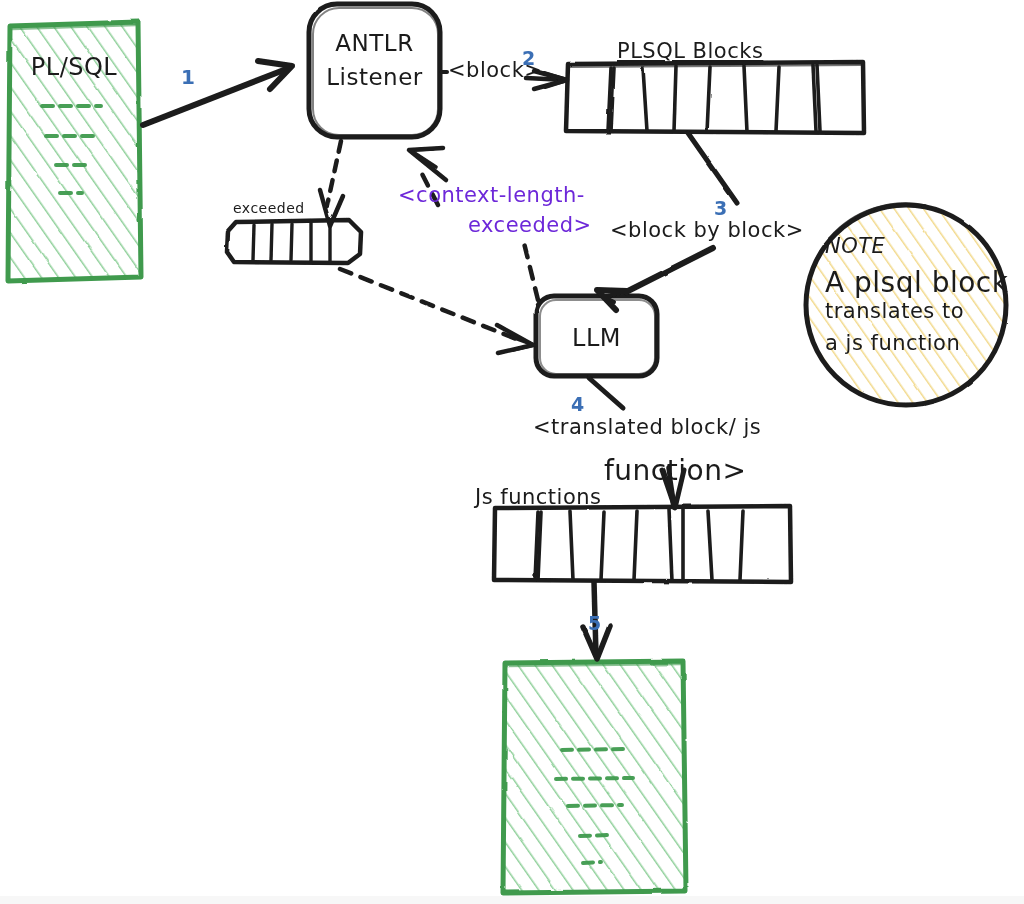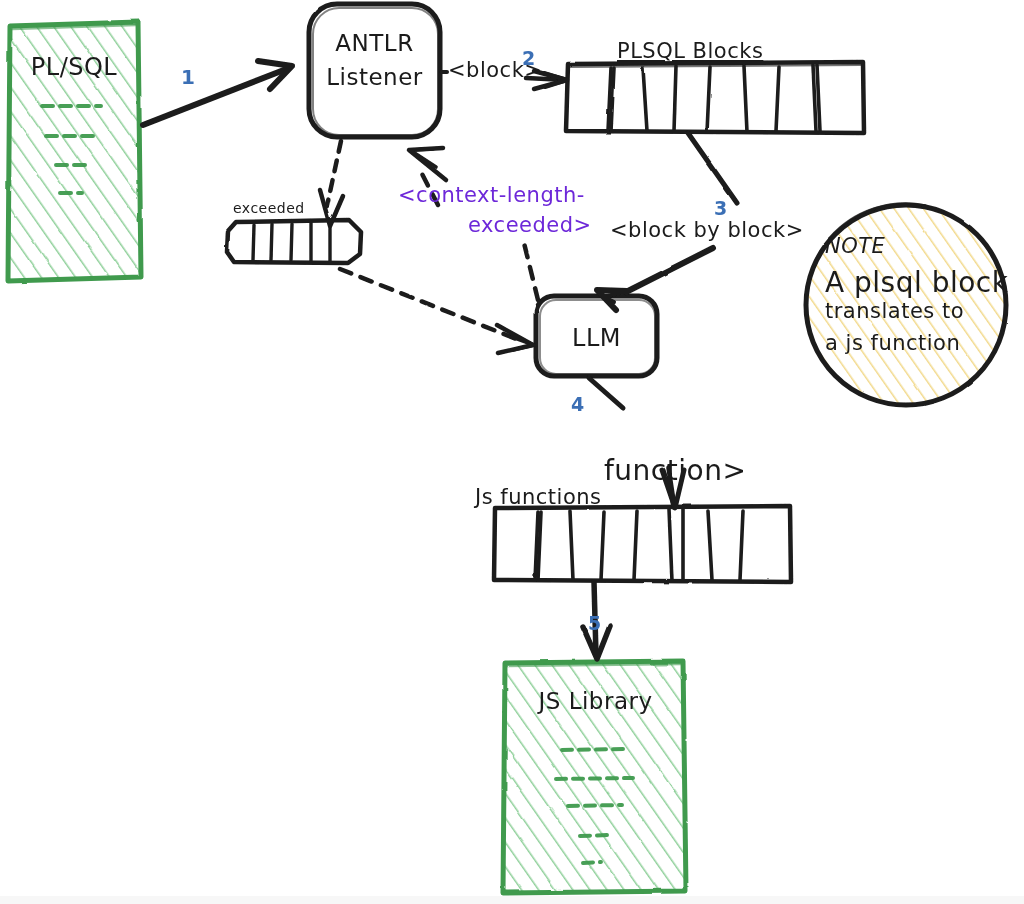--- a/index.html
+++ b/index.html
@@ -199,27 +199,27 @@
 
   <div class="lbl hand red" style="left:398px;top:183px;font-size:21px;">&lt;context-length-</div>
   <div class="lbl hand red" style="left:432px;top:213px;font-size:21px;margin-left:36px;">exceeded&gt;</div>
 
   <div class="lbl hand" style="left:610px;top:218px;font-size:21px;">&lt;block by block&gt;</div>
   <div class="lbl hand num" style="left:714px;top:198px;font-size:19px;">3</div>
 
   <div class="lbl hand ctr" style="left:536px;top:325px;width:121px;font-size:24px;">LLM</div>
 
   <div class="lbl hand num" style="left:571px;top:394px;font-size:19px;">4</div>
+  <div class="lbl hand" style="left:533px;top:415px;font-size:21px;">&lt;translated block/ js</div>
   <div class="lbl hand" style="left:604px;top:455px;font-size:28px;">function&gt;</div>
 
   <div class="lbl hand" style="left:475px;top:485px;font-size:21px;">Js functions</div>
 
   <div class="lbl hand num" style="left:588px;top:613px;font-size:19px;">5</div>
 
-  <div class="lbl hand ctr" style="left:505px;top:688px;width:181px;font-size:23px;">JS Library</div>
 
   <div class="lbl hand" style="left:825px;top:234px;font-size:21px;font-style:italic;">NOTE</div>
   <div class="lbl hand" style="left:825px;top:267px;font-size:28px;">A plsql block</div>
   <div class="lbl hand" style="left:825px;top:299px;font-size:21px;">translates to</div>
   <div class="lbl hand" style="left:825px;top:331px;font-size:21px;">a js function</div>
 
   <div class="bottom-strip"></div>
 </div>
 
 </body></html>

